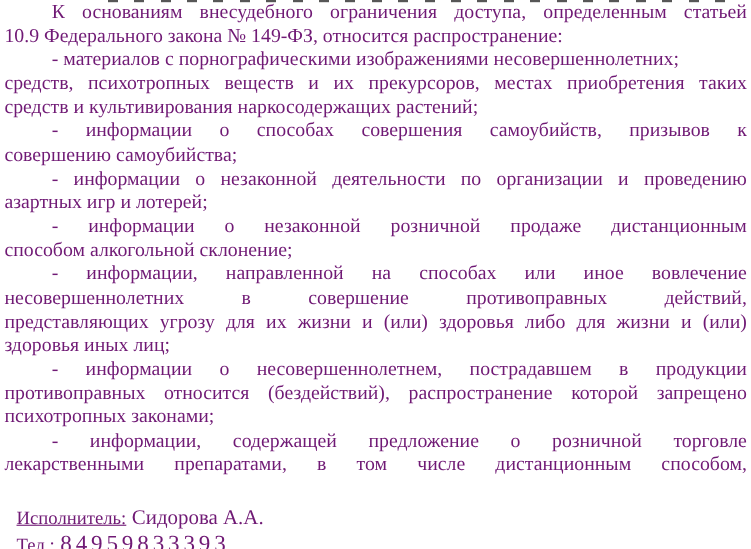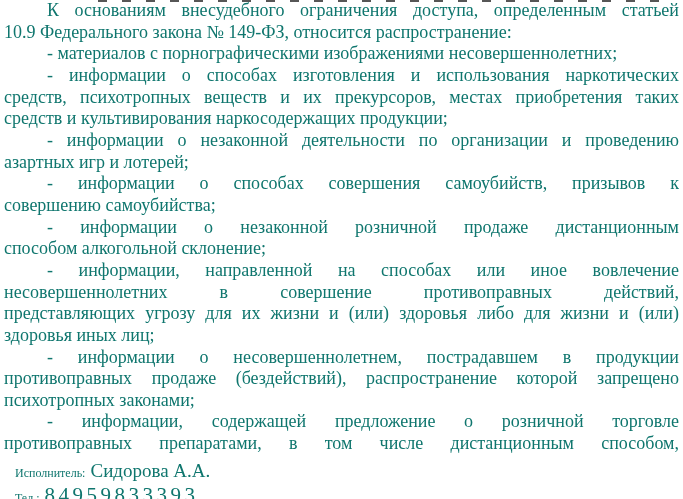--- a/index.html
+++ b/index.html
@@ -3,21 +3,21 @@
 <meta charset="utf-8">
 <style>
   html, body { margin: 0; padding: 0; background: #ffffff; }
   .page {
     position: relative;
     width: 683px;
     height: 499px;
     background: #ffffff;
     overflow: hidden;
     font-family: "Liberation Serif", "DejaVu Serif", serif;
-    color: #0f766e;
+    color: #701a75;
   }
   
   .frag {
     position: absolute;
     top: 0;
     left: 98px;
     right: 10px;
     height: 2px;
     background: repeating-linear-gradient(90deg,
       rgba(30,30,30,0.75) 0 9px,
@@ -35,22 +35,23 @@
   .line { text-align: left; text-justify: inter-word; }
   .line.ind { text-indent: 43px; }
   .line.j { text-align: justify; text-align-last: justify; }
   .footer {
     position: absolute;
     left: 15px;
     top: 461px;
   }
   .sig-row { white-space: nowrap; line-height: 20px; }
   .sig-row .small {
-    font-size: 12px;
+    font-size: 17px;
     margin-right: 5px;
+    text-decoration: underline;
   }
   .exec-name { font-size: 19px; }
   .phone-row { margin-top: 2px; }
   .phone-num {
     font-size: 21px;
     letter-spacing: 3.5px;
   }
 </style>
 </head>
 <body>
@@ -61,50 +62,49 @@
 
   <div class="doc">
       <div class="para">
         <div class="line j ind">К основаниям внесудебного ограничения доступа, определенным статьей</div>
         <div class="line">10.9 Федерального закона № 149-ФЗ, относится распространение:</div>
       </div>
       <div class="para">
         <div class="line ind">- материалов с порнографическими изображениями несовершеннолетних;</div>
       </div>
       <div class="para">
-        <div class="line j ind">- информации о способах изготовления и использования наркотических</div>
         <div class="line j">средств, психотропных веществ и их прекурсоров, местах приобретения таких</div>
-        <div class="line">средств и культивирования наркосодержащих продукции;</div>
+        <div class="line">средств и культивирования наркосодержащих растений;</div>
+      </div>
+      <div class="para">
+        <div class="line j ind">- информации о способах совершения самоубийств, призывов к</div>
+        <div class="line">совершению самоубийства;</div>
       </div>
       <div class="para">
         <div class="line j ind">- информации о незаконной деятельности по организации и проведению</div>
         <div class="line">азартных игр и лотерей;</div>
-      </div>
-      <div class="para">
-        <div class="line j ind">- информации о способах совершения самоубийств, призывов к</div>
-        <div class="line">совершению самоубийства;</div>
       </div>
       <div class="para">
         <div class="line j ind">- информации о незаконной розничной продаже дистанционным</div>
         <div class="line">способом алкогольной склонение;</div>
       </div>
       <div class="para">
         <div class="line j ind">- информации, направленной на способах или иное вовлечение</div>
         <div class="line j">несовершеннолетних в совершение противоправных действий,</div>
         <div class="line j">представляющих угрозу для их жизни и (или) здоровья либо для жизни и (или)</div>
         <div class="line">здоровья иных лиц;</div>
       </div>
       <div class="para">
         <div class="line j ind">- информации о несовершеннолетнем, пострадавшем в продукции</div>
-        <div class="line j">противоправных продаже (бездействий), распространение которой запрещено</div>
+        <div class="line j">противоправных относится (бездействий), распространение которой запрещено</div>
         <div class="line">психотропных законами;</div>
       </div>
       <div class="para">
         <div class="line j ind">- информации, содержащей предложение о розничной торговле</div>
-        <div class="line j">противоправных препаратами, в том числе дистанционным способом,</div>
+        <div class="line j">лекарственными препаратами, в том числе дистанционным способом,</div>
       </div>
     </div>
 
   <div class="footer">
     <div class="sig-row">
       <span class="small">Исполнитель:</span><span class="exec-name">Сидорова А.А.</span>
     </div>
     <div class="sig-row phone-row">
       <span class="small">Тел.:</span><span class="phone-num">84959833393</span>
     </div>

